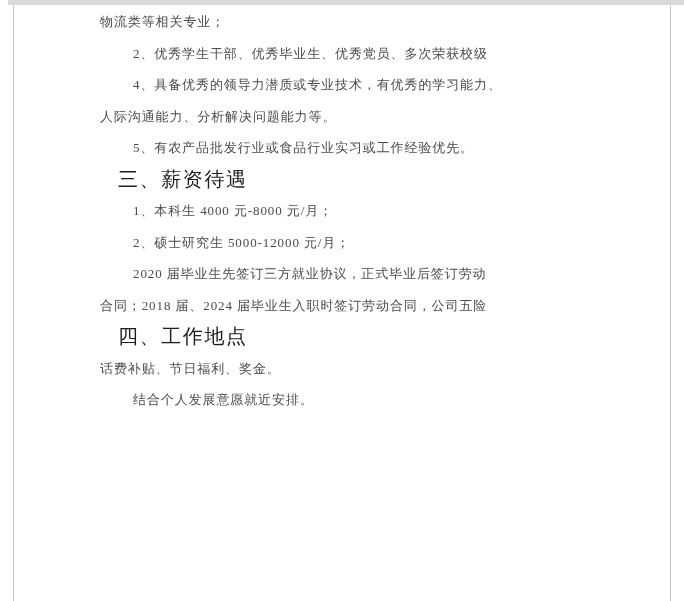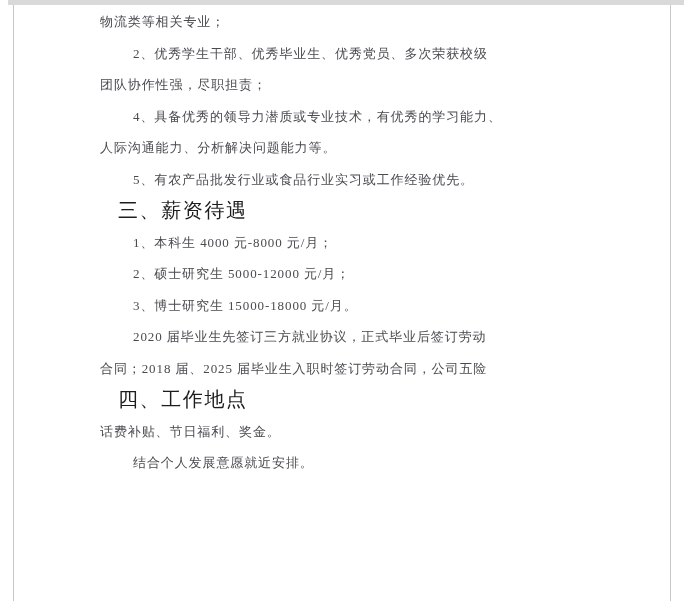--- a/index.html
+++ b/index.html
@@ -67,27 +67,25 @@
 </head>
 <body>
 
 <div class="page">
   <div class="top-band"></div>
   <div class="page-border left"></div>
   <div class="page-border right"></div>
   <div class="text-block" id="text-block">
       <div class="line body">物流类等相关专业；</div>
       <div class="line body indent">2、优秀学生干部、优秀毕业生、优秀党员、多次荣获校级</div>
-      <div class="line body">团队协作性强，尽职担责；</div>
       <div class="line body indent">4、具备优秀的领导力潜质或专业技术，有优秀的学习能力、</div>
       <div class="line body">人际沟通能力、分析解决问题能力等。</div>
       <div class="line body indent">5、有农产品批发行业或食品行业实习或工作经验优先。</div>
       <div class="line heading">三、薪资待遇</div>
       <div class="line body indent">1、本科生 4000 元-8000 元/月；</div>
       <div class="line body indent">2、硕士研究生 5000-12000 元/月；</div>
-      <div class="line body indent">3、博士研究生 15000-18000 元/月。</div>
       <div class="line body indent">2020 届毕业生先签订三方就业协议，正式毕业后签订劳动</div>
-      <div class="line body">合同；2018 届、2025 届毕业生入职时签订劳动合同，公司五险</div>
+      <div class="line body">合同；2018 届、2024 届毕业生入职时签订劳动合同，公司五险</div>
       <div class="line heading">四、工作地点</div>
       <div class="line body">话费补贴、节日福利、奖金。</div>
       <div class="line body indent">结合个人发展意愿就近安排。</div>
     </div>
 </div>
 
 </body></html>

